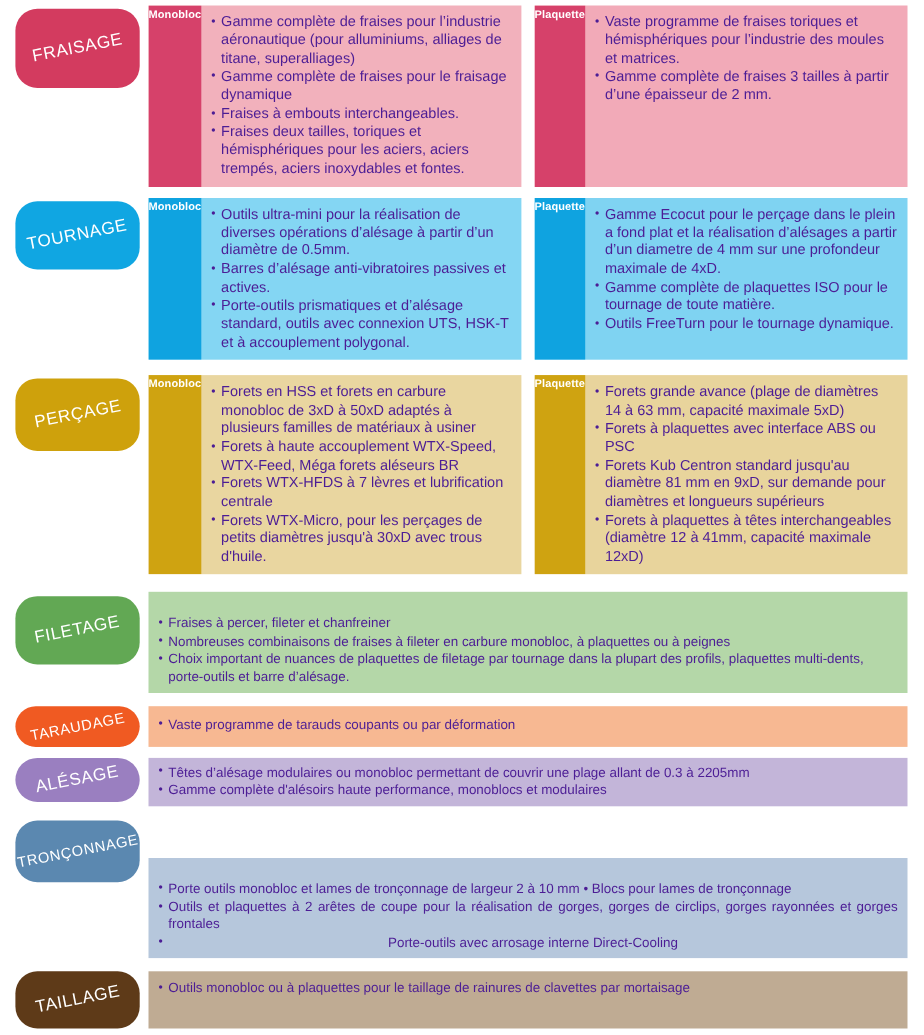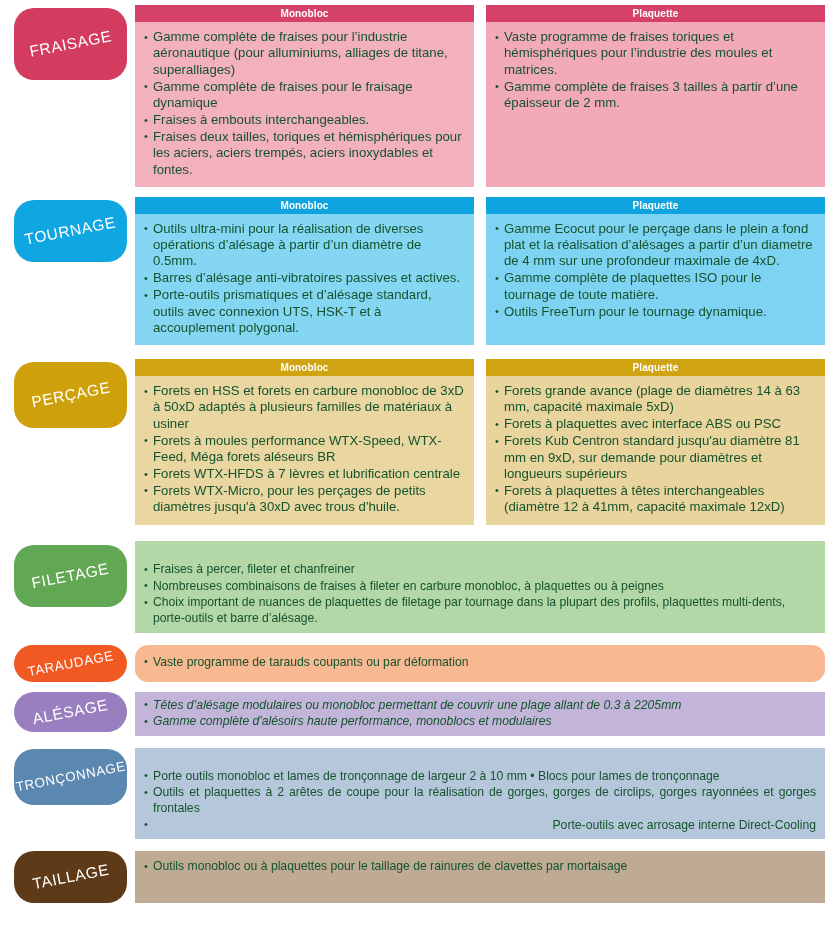--- a/index.html
+++ b/index.html
@@ -62,21 +62,20 @@
   
   .content-cell {
     flex: 1 1 auto;
     display: flex;
     gap: 12px;
     box-sizing: border-box;
   }
   .panel {
     box-sizing: border-box;
     display: flex;
-    flex-direction: column;
     overflow: hidden;
   }
   .panel.half { flex: 1 1 0; min-width: 0; }
   .panel.full { flex: 1 1 100%; }
 
   .panel-header {
     text-align: center;
     color: #ffffff;
     font-size: 10px;
     font-weight: bold;
@@ -93,21 +92,21 @@
   .panel-body.compact { padding: 20px 9px 6px 9px; }
 
   ul.bullets {
     margin: 0;
     padding: 0;
     list-style: none;
   }
   ul.bullets li {
     position: relative;
     padding-left: 9px;
-    color: #14532d;
+    color: #4c1d95;
     margin: 0 0 0.5px 0;
   }
   ul.bullets li:before {
     content: "\2022";
     position: absolute;
     left: 0;
     top: -0.5px;
     font-size: 11px;
   }
 
@@ -197,21 +196,21 @@
       <div class="pill" style="height:66px;margin-top:3px;background:#cea10c;">
         <span class="pill-text">PERÇAGE</span>
       </div>
     </div>
     <div class="content-cell t-lg">
       <div class="panel half" style="background:#e9d6a0;min-height:166px;">
         <div class="panel-header" style="background:#cfa311;">Monobloc</div>
         <div class="panel-body">
           <ul class="bullets">
             <li>Forets en HSS et forets en carbure monobloc de 3xD à 50xD adaptés à plusieurs familles de matériaux à usiner</li>
-            <li>Forets à moules performance WTX-Speed, WTX-Feed, Méga forets aléseurs BR</li>
+            <li>Forets à haute accouplement WTX-Speed, WTX-Feed, Méga forets aléseurs BR</li>
             <li>Forets WTX-HFDS à 7 lèvres et lubrification centrale</li>
             <li>Forets WTX-Micro, pour les perçages de petits diamètres jusqu'à 30xD avec trous d'huile.</li>
           </ul>
         </div>
       </div>
       <div class="panel half" style="background:#e8d49c;min-height:166px;">
         <div class="panel-header" style="background:#cfa311;">Plaquette</div>
         <div class="panel-body">
           <ul class="bullets">
             <li>Forets grande avance (plage de diamètres 14 à 63 mm, capacité maximale 5xD)</li>
@@ -247,65 +246,65 @@
 
   <div class="gap-12"></div>
 
   <div class="row">
     <div class="pill-cell">
       <div class="pill wide" style="height:37px;margin-top:0px;background:#f05a22;">
         <span class="pill-text">TARAUDAGE</span>
       </div>
     </div>
     <div class="content-cell t-sm">
-      <div class="panel full" style="background:#f7b892;min-height:37px;border-radius:13px;">
+      <div class="panel full" style="background:#f7b892;min-height:37px;">
         <div class="panel-body compact" style="padding-top:9px;">
           <ul class="bullets">
             <li>Vaste programme de tarauds coupants ou par déformation</li>
           </ul>
         </div>
       </div>
     </div>
   </div>
 
   <div class="gap-10"></div>
 
   <div class="row">
     <div class="pill-cell">
       <div class="pill" style="height:40px;margin-top:0px;background:#9a7fc0;">
         <span class="pill-text">ALÉSAGE</span>
       </div>
     </div>
     <div class="content-cell t-sm">
       <div class="panel full" style="background:#c3b5d9;min-height:40px;">
-        <div class="panel-body compact" style="padding-top:5px;font-style:italic;">
+        <div class="panel-body compact" style="padding-top:5px;">
           <ul class="bullets">
             <li>Têtes d’alésage modulaires ou monobloc permettant de couvrir une plage allant de 0.3 à 2205mm</li>
             <li>Gamme complète d'alésoirs haute performance, monoblocs et modulaires</li>
           </ul>
         </div>
       </div>
     </div>
   </div>
 
   <div class="gap-12"></div>
 
   <div class="row">
     <div class="pill-cell">
       <div class="pill wide" style="height:56px;margin-top:1px;background:#5b88b0;">
         <span class="pill-text">TRONÇONNAGE</span>
       </div>
     </div>
     <div class="content-cell t-sm justify">
-      <div class="panel full" style="background:#b6c7dc;min-height:72px;">
+      <div class="panel full" style="background:#b6c7dc;min-height:72px;margin-top:35px;">
         <div class="panel-body compact">
           <ul class="bullets">
             <li style="text-align:left;">Porte outils monobloc et lames de tronçonnage de largeur 2 à 10 mm • Blocs pour lames de tronçonnage</li>
             <li>Outils et plaquettes à 2 arêtes de coupe pour la réalisation de gorges, gorges de circlips, gorges rayonnées et gorges frontales</li>
-            <li style="text-align:right;">Porte-outils avec arrosage interne Direct-Cooling</li>
+            <li style="text-align:center;">Porte-outils avec arrosage interne Direct-Cooling</li>
           </ul>
         </div>
       </div>
     </div>
   </div>
 
   <div class="gap-12"></div>
 
   <div class="row">
     <div class="pill-cell">

